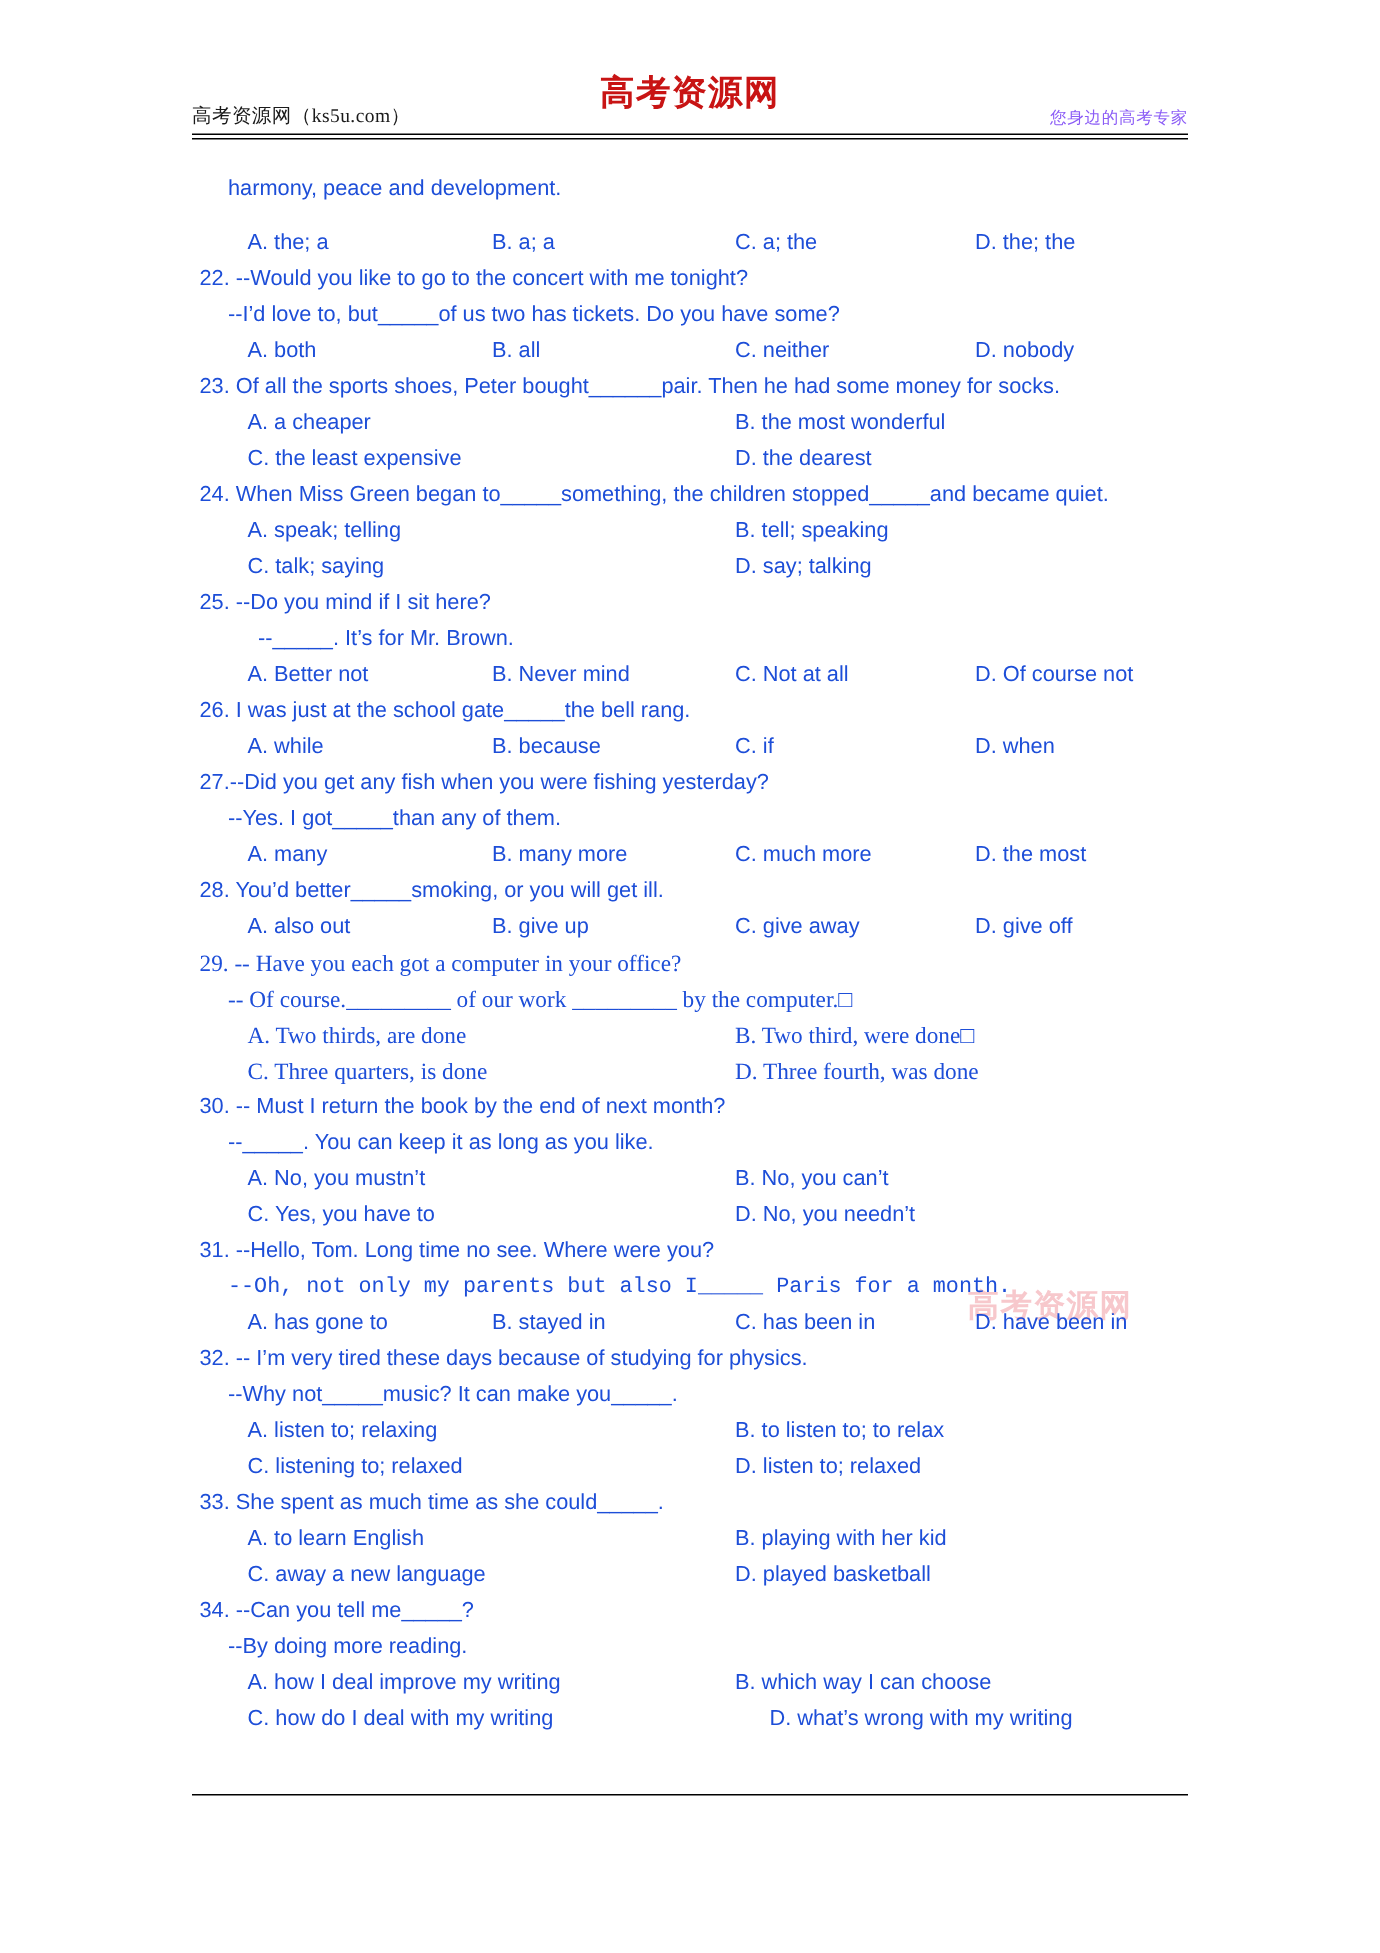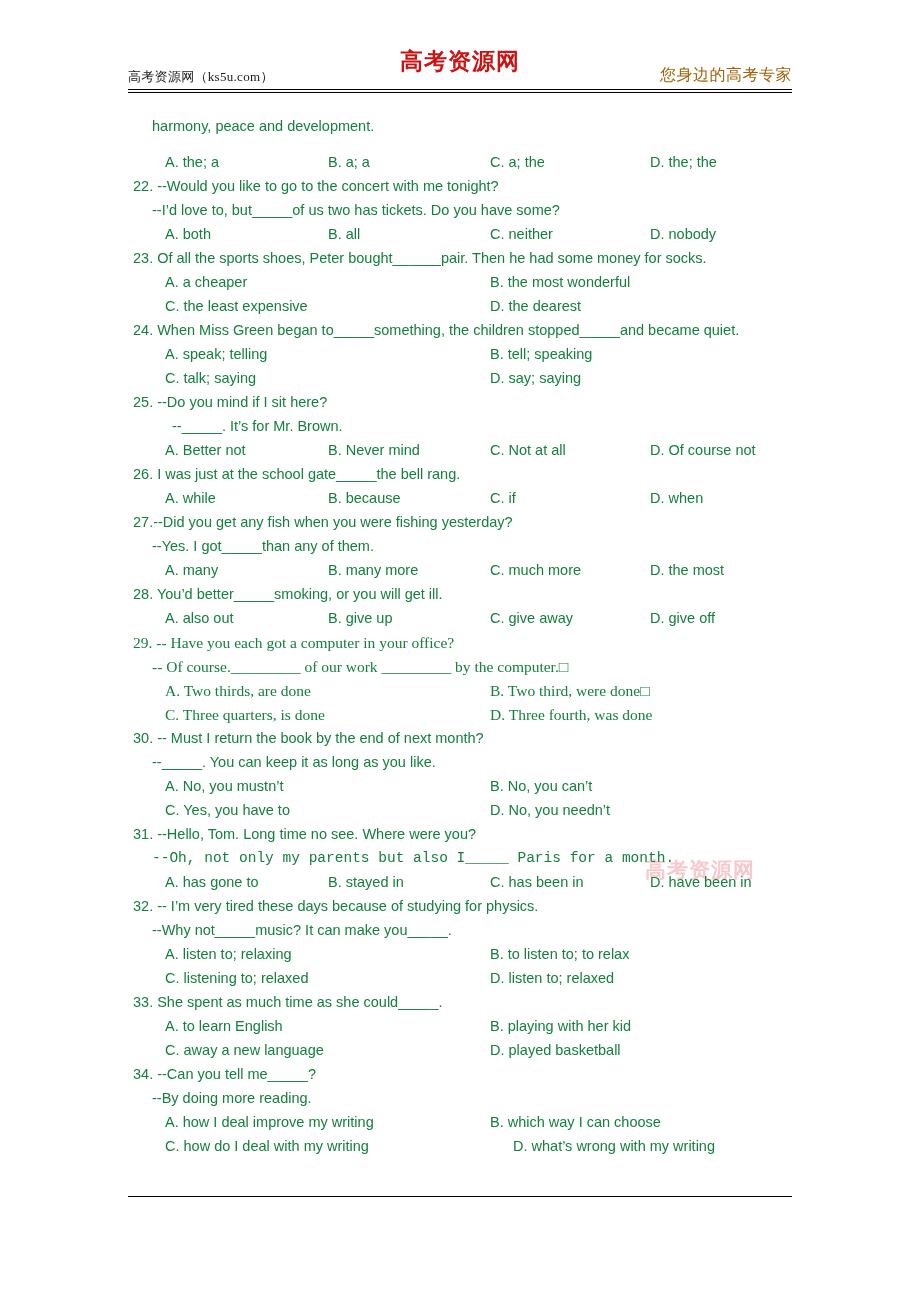--- a/index.html
+++ b/index.html
@@ -49,22 +49,22 @@
     font-weight: bold;
     color: #c81414;
     white-space: nowrap;
     letter-spacing: 1px;
   }
   .hdr-right {
     position: absolute;
     right: 0;
     bottom: 4px;
     font-family: "Liberation Serif", serif;
-    font-size: 16px;
-    color: #a16207;
+    font-size: 11px;
+    color: #8b5cf6;
     white-space: nowrap;
     letter-spacing: 0.5px;
   }
   .hdr-rule {
     position: absolute;
     left: 128px;
     top: 89px;
     width: 664px;
     height: 0;
     border-top: 1.6px solid #000000;
@@ -126,21 +126,21 @@
   .content {
     position: absolute;
     left: 0;
     top: 110px;
     width: 920px;
   }
   .line {
     position: relative;
     font-size: 14.5px;
     line-height: 1;
-    color: #15803d;
+    color: #1d4ed8;
     white-space: nowrap;
   }
   .stem {
     position: absolute;
     white-space: nowrap;
   }
   .opt {
     position: absolute;
     white-space: nowrap;
   }
@@ -199,21 +199,21 @@
       </div>
       <div class="line" style="position: absolute; left: 0px; top: 213px; width: 920px; height: 24px;">
         <span class="stem" style="position: absolute; left: 133px; top: 0px;">24. When Miss Green began to_____something, the children stopped_____and became quiet.</span>
       </div>
       <div class="line" style="position: absolute; left: 0px; top: 237px; width: 920px; height: 24px;">
         <span class="opt" style="position: absolute; left: 165px; top: 0px;">A. speak; telling</span>
         <span class="opt" style="position: absolute; left: 490px; top: 0px;">B. tell; speaking</span>
       </div>
       <div class="line" style="position: absolute; left: 0px; top: 261px; width: 920px; height: 24px;">
         <span class="opt" style="position: absolute; left: 165px; top: 0px;">C. talk; saying</span>
-        <span class="opt" style="position: absolute; left: 490px; top: 0px;">D. say; saying</span>
+        <span class="opt" style="position: absolute; left: 490px; top: 0px;">D. say; talking</span>
       </div>
       <div class="line" style="position: absolute; left: 0px; top: 285px; width: 920px; height: 24px;">
         <span class="stem" style="position: absolute; left: 133px; top: 0px;">25. --Do you mind if I sit here?</span>
       </div>
       <div class="line" style="position: absolute; left: 0px; top: 309px; width: 920px; height: 24px;">
         <span class="stem" style="position: absolute; left: 152px; top: 0px; margin-left: 20px;">--_____. It’s for Mr. Brown.</span>
       </div>
       <div class="line" style="position: absolute; left: 0px; top: 333px; width: 920px; height: 24px;">
         <span class="opt" style="position: absolute; left: 165px; top: 0px;">A. Better not</span>
         <span class="opt" style="position: absolute; left: 328px; top: 0px;">B. Never mind</span>

